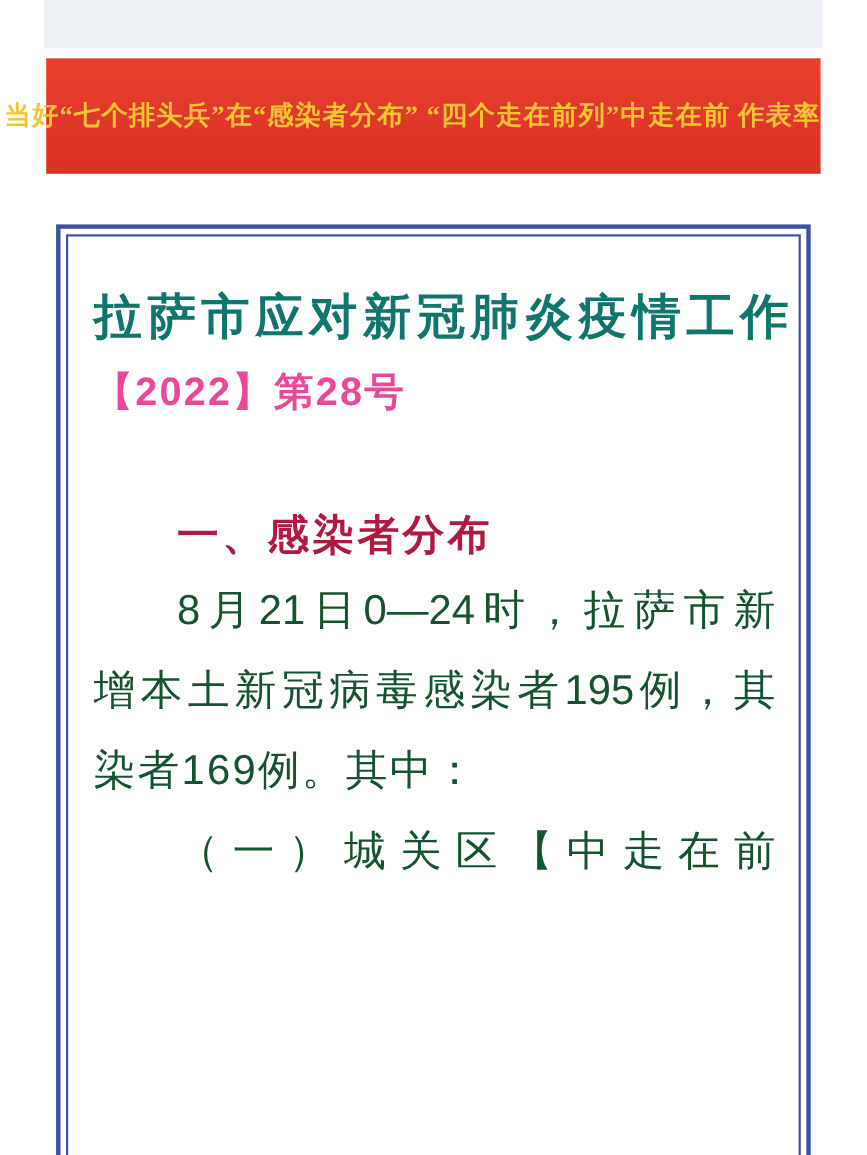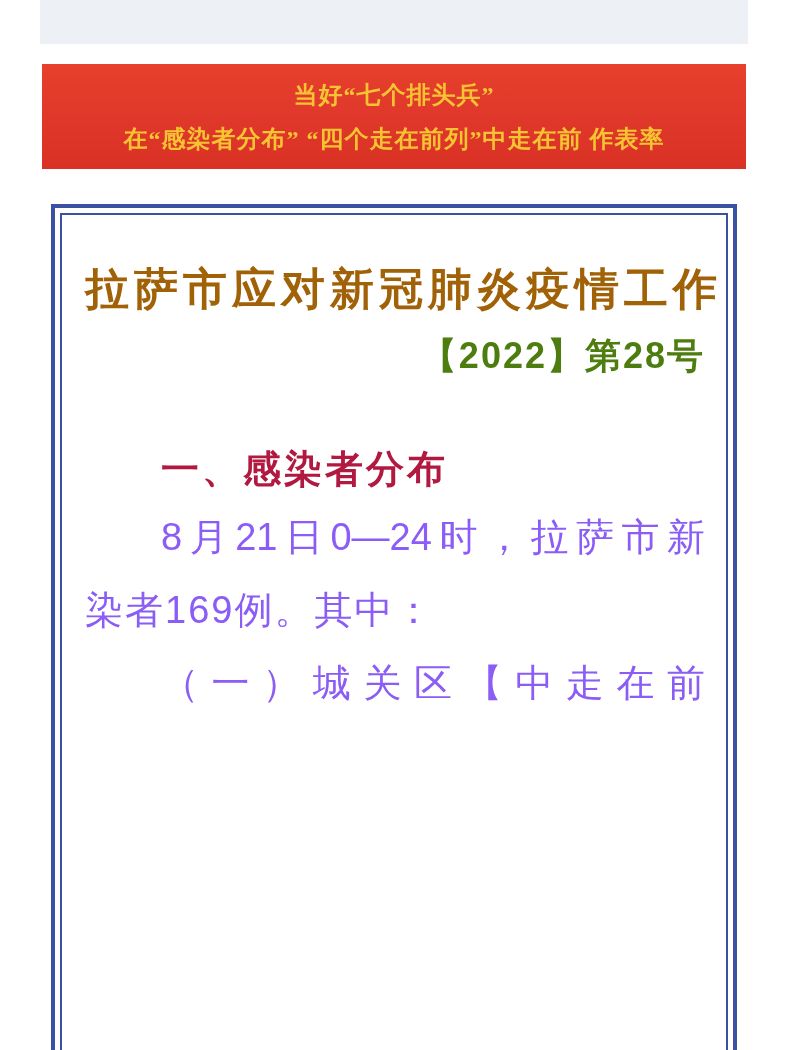--- a/index.html
+++ b/index.html
@@ -20,27 +20,27 @@
   .top-strip {
     position: absolute;
     left: 40px; top: 0;
     width: 708px; height: 44px;
     background: #edf1f6;
   }
 
   
   .banner {
     position: absolute;
-    left: 42px; top: 64px;
+    left: 42px; top: 53px;
     width: 704px; height: 105px;
     background: linear-gradient(180deg, #e7402d 0%, #df372a 55%, #d93124 100%);
     display: flex;
-    flex-direction: column;
+    flex-direction: row;
     align-items: center;
-    justify-content: center;
+    justify-content: flex-end;
     row-gap: 20px;
   }
   .banner .slogan {
     color: #f6c433;
     font-family: "Liberation Serif", serif;
     font-weight: bold;
     font-size: 24px;
     line-height: 1;
     letter-spacing: 1px;
     white-space: nowrap;
@@ -59,49 +59,49 @@
     left: 5px; top: 5px; right: 5px; bottom: -10px;
     border: 2px solid #3b51a1;
     background: #ffffff;
     padding: 0 21px 0 23px;
     overflow: hidden;
   }
 
   .doc-title {
     margin-top: 36px;
     text-align: center;
-    color: #a16207;
+    color: #0f766e;
     font-weight: bold;
     font-size: 44px;
     line-height: 75px;
     letter-spacing: 5px;
   }
   .doc-title .t-line { display: block; white-space: nowrap; }
 
   .doc-number {
-    text-align: right;
-    color: #4d7c0f;
+    text-align: left;
+    color: #ec4899;
     font-weight: 600;
     font-size: 36px;
     line-height: 60px;
     letter-spacing: 2px;
   }
 
   .section-heading {
-    margin-top: 63px;
+    margin-top: 81px;
     padding-left: 76px;
     color: #b11940;
     font-weight: bold;
     font-size: 38px;
     line-height: 40px;
     letter-spacing: 3px;
     white-space: nowrap;
   }
 
-  .doc-body { margin-top: 12px; color: #8b5cf6; }
+  .doc-body { margin-top: 12px; color: #14532d; }
   .doc-body .line {
     font-size: 38px;
     line-height: 73px;
     height: 73px;
     text-align: justify;
     text-align-last: justify;
     overflow: hidden;
     white-space: nowrap;
   }
   .doc-body .line.indent { padding-left: 76px; }
@@ -129,20 +129,21 @@
       <h1 class="doc-title">
         <span class="t-line">拉萨市应对新冠肺炎疫情工作</span>
       </h1>
 
       <div class="doc-number">【2022】第28号</div>
 
       <h2 class="section-heading">一、感染者分布</h2>
 
       <div class="doc-body">
         <div class="line indent">8月21日0—24时，拉萨市新</div>
+        <div class="line">增本土新冠病毒感染者195例，其</div>
         <div class="line plain">染者169例。其中：</div>
         <div class="line indent">（一）城关区【中走在前</div>
       </div>
 
     </div>
   </div>
 
 </div>
 
 </body></html>

